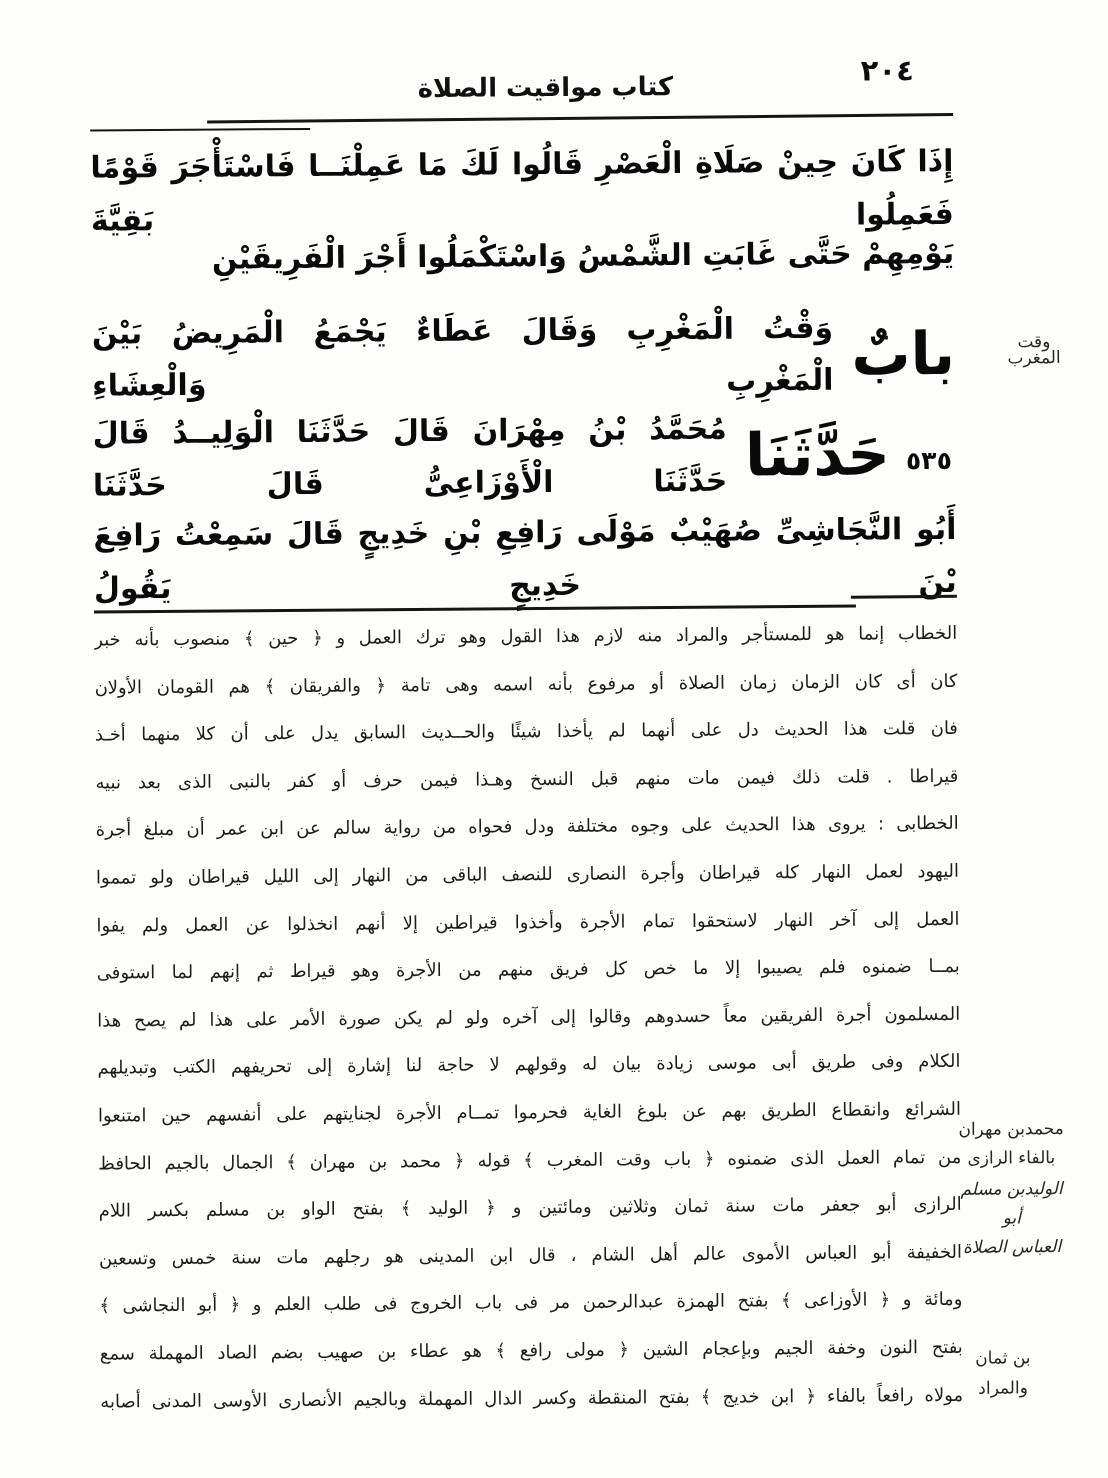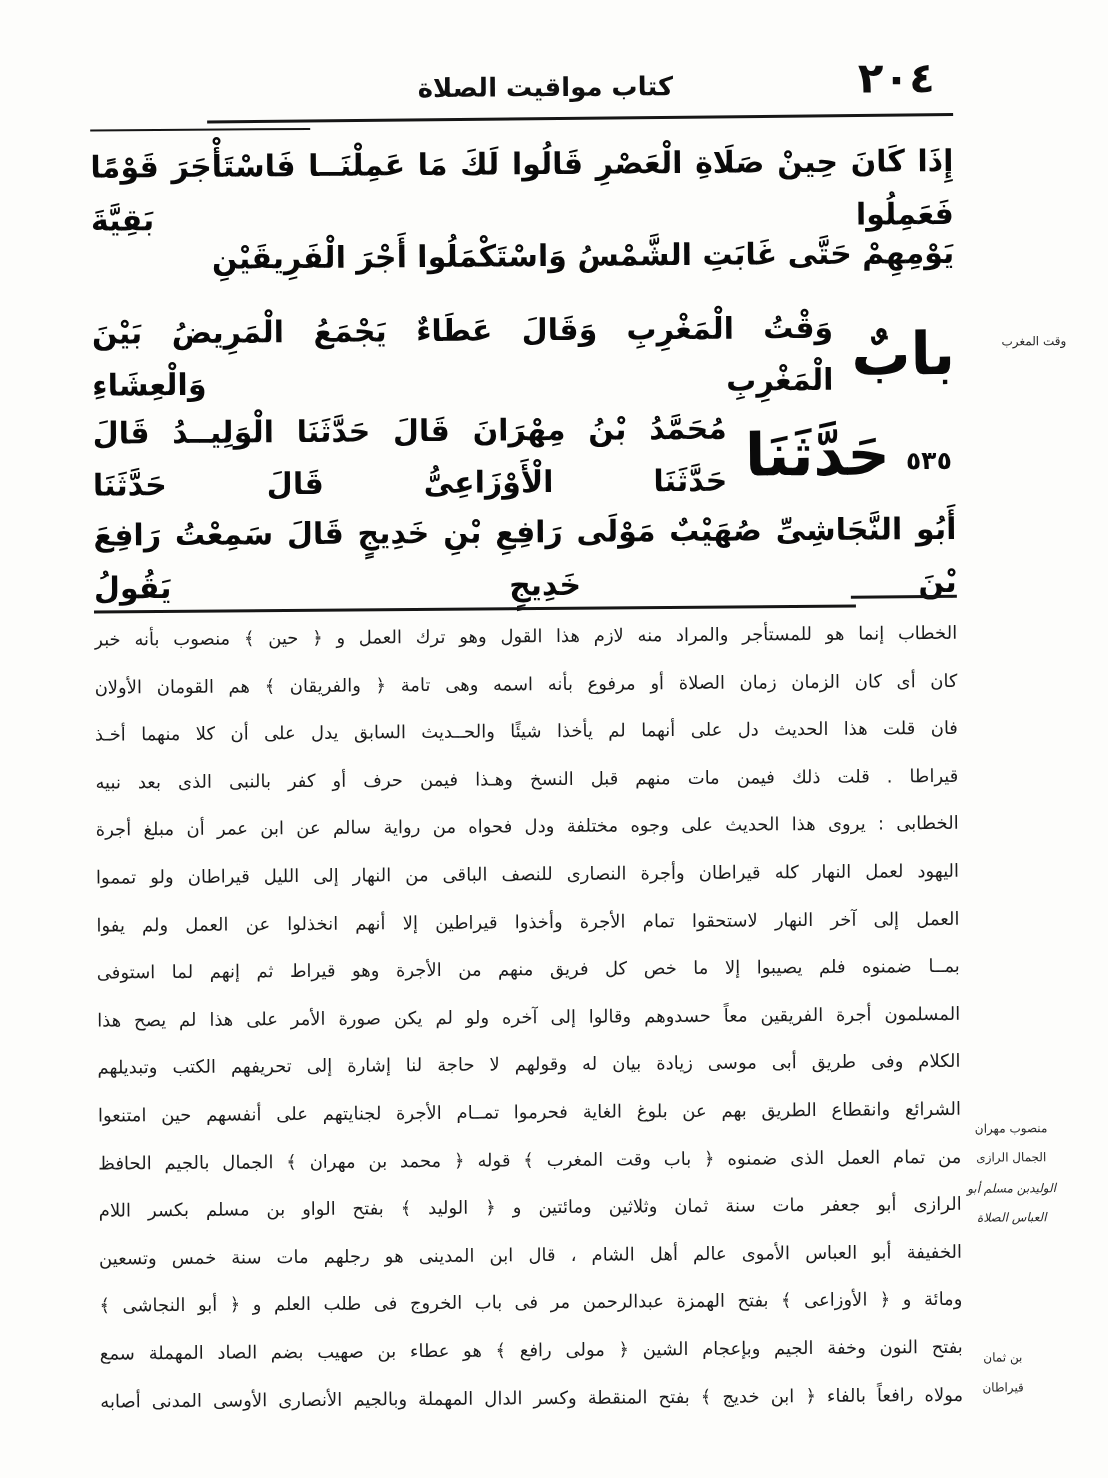--- a/index.html
+++ b/index.html
@@ -23,21 +23,22 @@
     transform: rotate(-0.45deg);
     transform-origin: 50% 50%;
   }
 
   
   .page-number {
     position: absolute;
     top: 56px;
     left: 845px;
     width: 95px;
-    font-size: 42px;
+    text-align: center;
+    font-size: 29px;
     font-weight: 700;
     letter-spacing: 3px;
     color: #0d0d0d;
   }
   .header-title {
     position: absolute;
     top: 72px;
     left: 398px;
     width: 305px;
     text-align: center;
@@ -117,21 +118,21 @@
     line-height: 47.6px;
     overflow: hidden;
     text-align: justify;
     text-align-last: justify;
     text-justify: inter-word;
   }
 
   
   .margin-note {
     position: absolute;
-    font-size: 12px;
+    font-size: 17px;
     color: #262626;
     text-align: center;
     line-height: 29px;
   }
   .mn-bab   { top: 337px;  left: 998px; width: 78px; line-height: 16px; }
   .mn-rawi1 { top: 1118px; left: 950px; width: 116px; }
   .mn-rawi2 { top: 1178px; left: 950px; width: 116px; font-style: italic; }
   .mn-rawi3 { top: 1346px; left: 952px; width: 92px; line-height: 30px; }
 </style>
 </head>
@@ -180,28 +181,28 @@
       <div class="c-line">الرازى أبو جعفر مات سنة ثمان وثلاثين ومائتين و ﴿ الوليد ﴾ بفتح الواو بن مسلم بكسر اللام</div>
       <div class="c-line">الخفيفة أبو العباس الأموى عالم أهل الشام ، قال ابن المدينى هو رجلهم مات سنة خمس وتسعين</div>
       <div class="c-line">ومائة و ﴿ الأوزاعى ﴾ بفتح الهمزة عبدالرحمن مر فى باب الخروج فى طلب العلم و ﴿ أبو النجاشى ﴾</div>
       <div class="c-line">بفتح النون وخفة الجيم وبإعجام الشين ﴿ مولى رافع ﴾ هو عطاء بن صهيب بضم الصاد المهملة سمع</div>
       <div class="c-line">مولاه رافعاً بالفاء ﴿ ابن خديج ﴾ بفتح المنقطة وكسر الدال المهملة وبالجيم الأنصارى الأوسى المدنى أصابه</div>
     </div>
 
     <div class="margin-note mn-bab">وقت المغرب</div>
 
     <div class="margin-note mn-rawi1">
-      <div>منصوب مهران</div>
-      <div>الجمال الرازى</div>
+      <div>محمدبن مهران</div>
+      <div>بالفاء الرازى</div>
     </div>
 
     <div class="margin-note mn-rawi2">
       <div>الوليدبن مسلم أبو</div>
       <div>العباس الصلاة</div>
     </div>
 
     <div class="margin-note mn-rawi3">
       <div>بن ثمان</div>
-      <div>قيراطان</div>
+      <div>والمراد</div>
     </div>
 
   </div>
 </div>
 
 </body></html>

